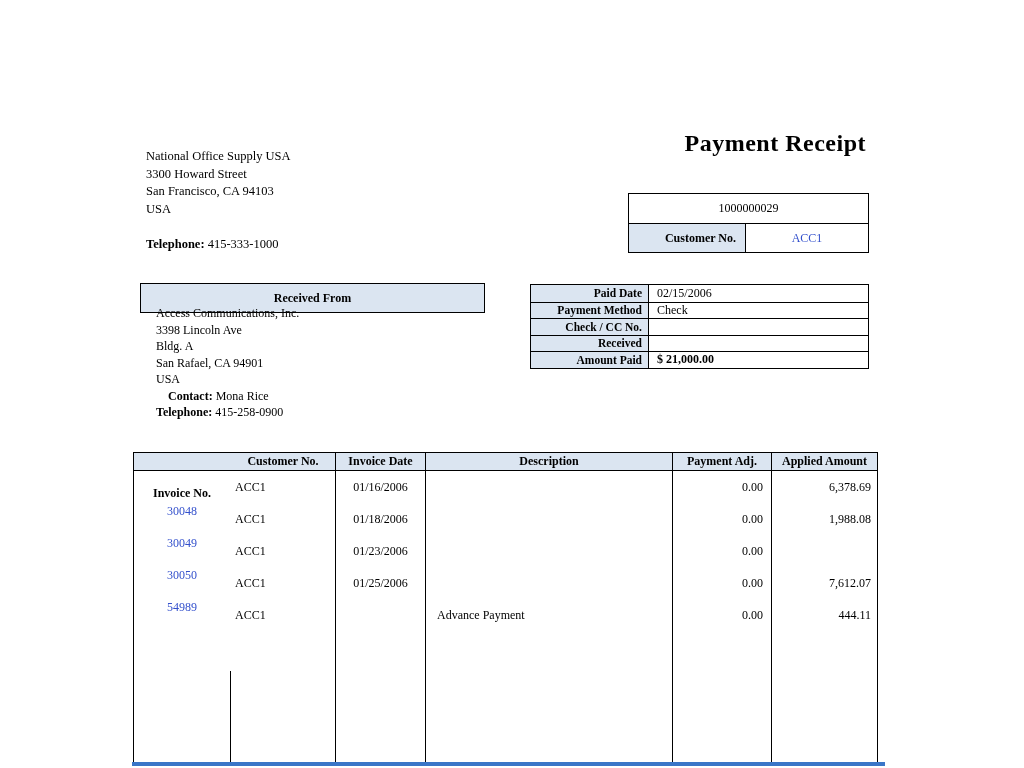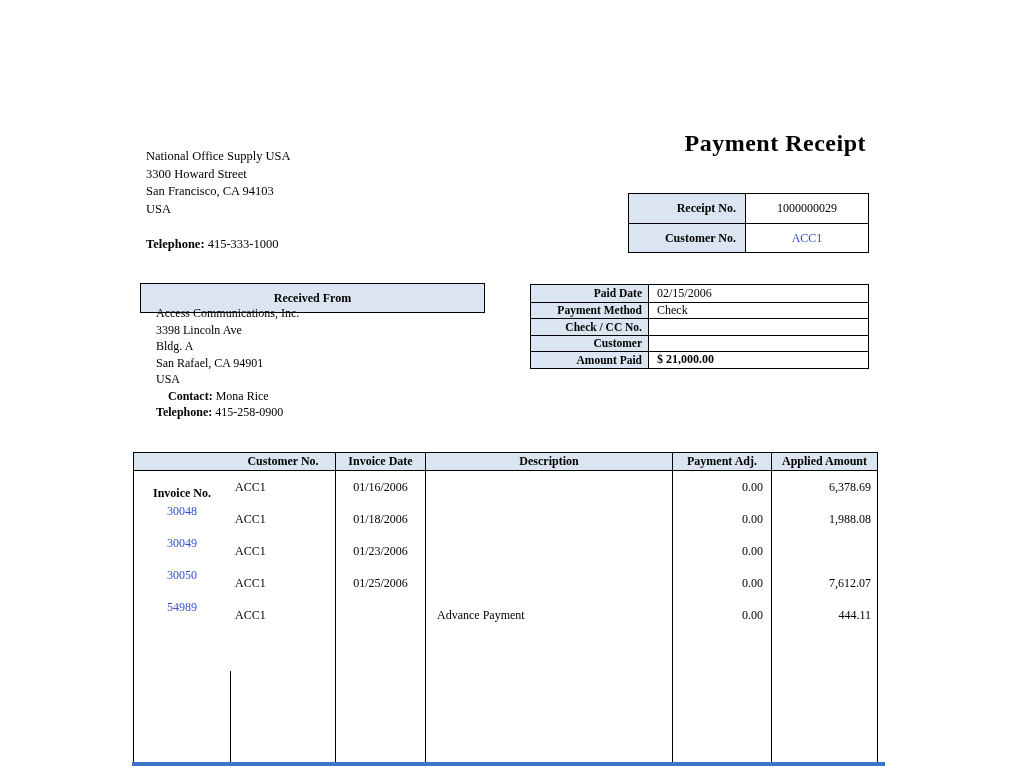--- a/index.html
+++ b/index.html
@@ -79,21 +79,20 @@
   <div class="tel">
     <span class="b">Telephone:</span>
     <span>415-333-1000</span>
   </div>
 </div>
 
 <div id="doc-title" class="abs">Payment Receipt</div>
 
 <div id="receipt-info" class="abs">
     <div class="row">
-      <div class="lbl">Receipt No.</div>
       <div class="val">1000000029</div>
     </div>
     <div class="row">
       <div class="lbl">Customer No.</div>
       <div class="val link">ACC1</div>
     </div>
   </div>
 
 <div id="rf-header" class="abs">Received From</div>
 <div id="rf-block" class="abs">
@@ -119,21 +118,21 @@
     </div>
     <div class="row">
       <div class="lbl">Payment Method</div>
       <div class="val">Check</div>
     </div>
     <div class="row">
       <div class="lbl">Check / CC No.</div>
       <div class="val"></div>
     </div>
     <div class="row">
-      <div class="lbl">Customer</div>
+      <div class="lbl">Received</div>
       <div class="val"></div>
     </div>
     <div class="row">
       <div class="lbl">Amount Paid</div>
       <div class="val bold">$ 21,000.00</div>
     </div>
   </div>
 
 <div id="invoice-table" class="abs">
   <div id="invoice-head" class="itr">

